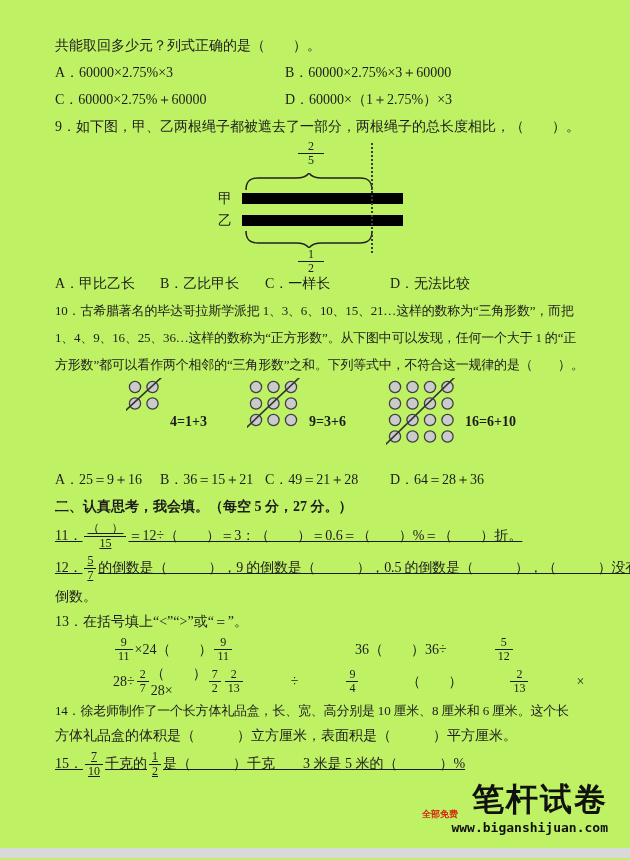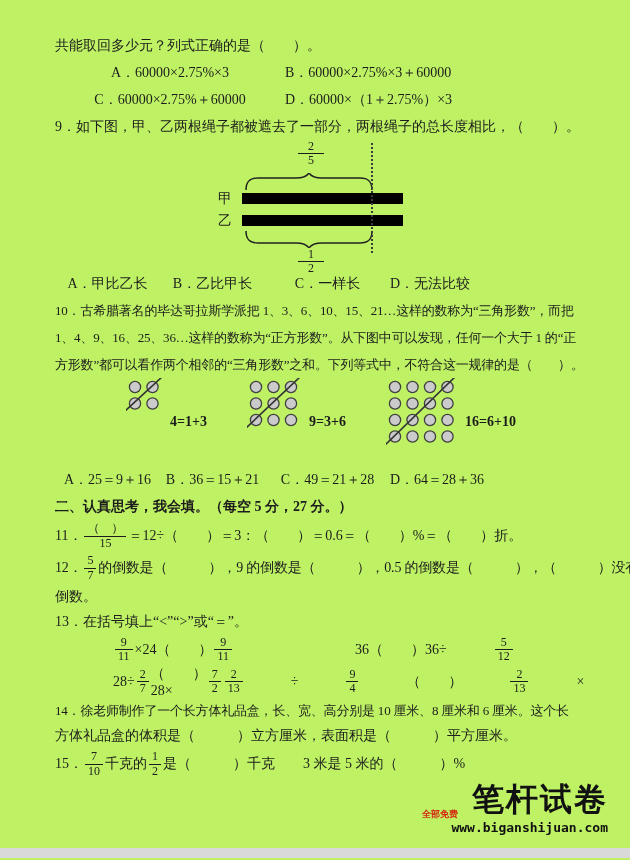--- a/index.html
+++ b/index.html
@@ -15,21 +15,21 @@
   }
   .line{
     margin:0 30px 0 55px;
     font-size:14px;
     line-height:27px;
     white-space:nowrap;
   }
   .dense{font-size:13px;letter-spacing:-0.2px;}
   .l25{line-height:25px;}
   .bold{font-weight:bold;}
-  .optrow{display:flex;text-align:center;}
+  .optrow{display:flex;}
   .w230{display:inline-block;width:230px;}
   .w105{display:inline-block;width:105px;}
   .w125{display:inline-block;width:125px;}
   
   .frac{
     display:inline-block;vertical-align:-0.65em;text-align:center;
     font-size:12px;line-height:1.12;margin:0 2px;
   }
   .frac .num{display:block;padding:0 3px;border-bottom:1px solid #1c1c1c;}
   .frac .den{display:block;padding:0 3px;}
@@ -51,21 +51,21 @@
   .dots-col{display:flex;flex-direction:row;align-items:center;height:88px;font-weight:bold;}
   .dots-col svg{margin-bottom:auto;}
   .figlabel{font-size:14px;line-height:18px;white-space:nowrap;}
   
   .q13row{display:flex;align-items:center;margin-left:113px;margin-right:30px;font-size:14px;}
   .h30{height:31px;}
   .h32{height:33px;}
   .cell1{display:flex;align-items:center;width:242px;}
   .cell2{display:flex;align-items:center;gap:46px;}
   
-  .fracline{display:flex;align-items:center;height:32px;margin:0 30px 0 55px;font-size:14px;white-space:nowrap;}
+  .fracline{display:flex;align-items:center;height:32px;margin:0 30px 0 55px;font-size:14px;white-space:nowrap;text-decoration:underline;}
   
   .logo{position:absolute;top:782px;right:22px;width:200px;text-align:right;}
   .brand{
     font-family:"Liberation Sans","DejaVu Sans",sans-serif;
     font-weight:bold;font-size:32px;line-height:34px;letter-spacing:2px;color:#111;text-align:right;
   }
   .urlrow{position:relative;margin-top:2px;}
   .free{
     position:absolute;left:14px;top:-10px;
     font-family:"Liberation Sans","DejaVu Sans",sans-serif;

